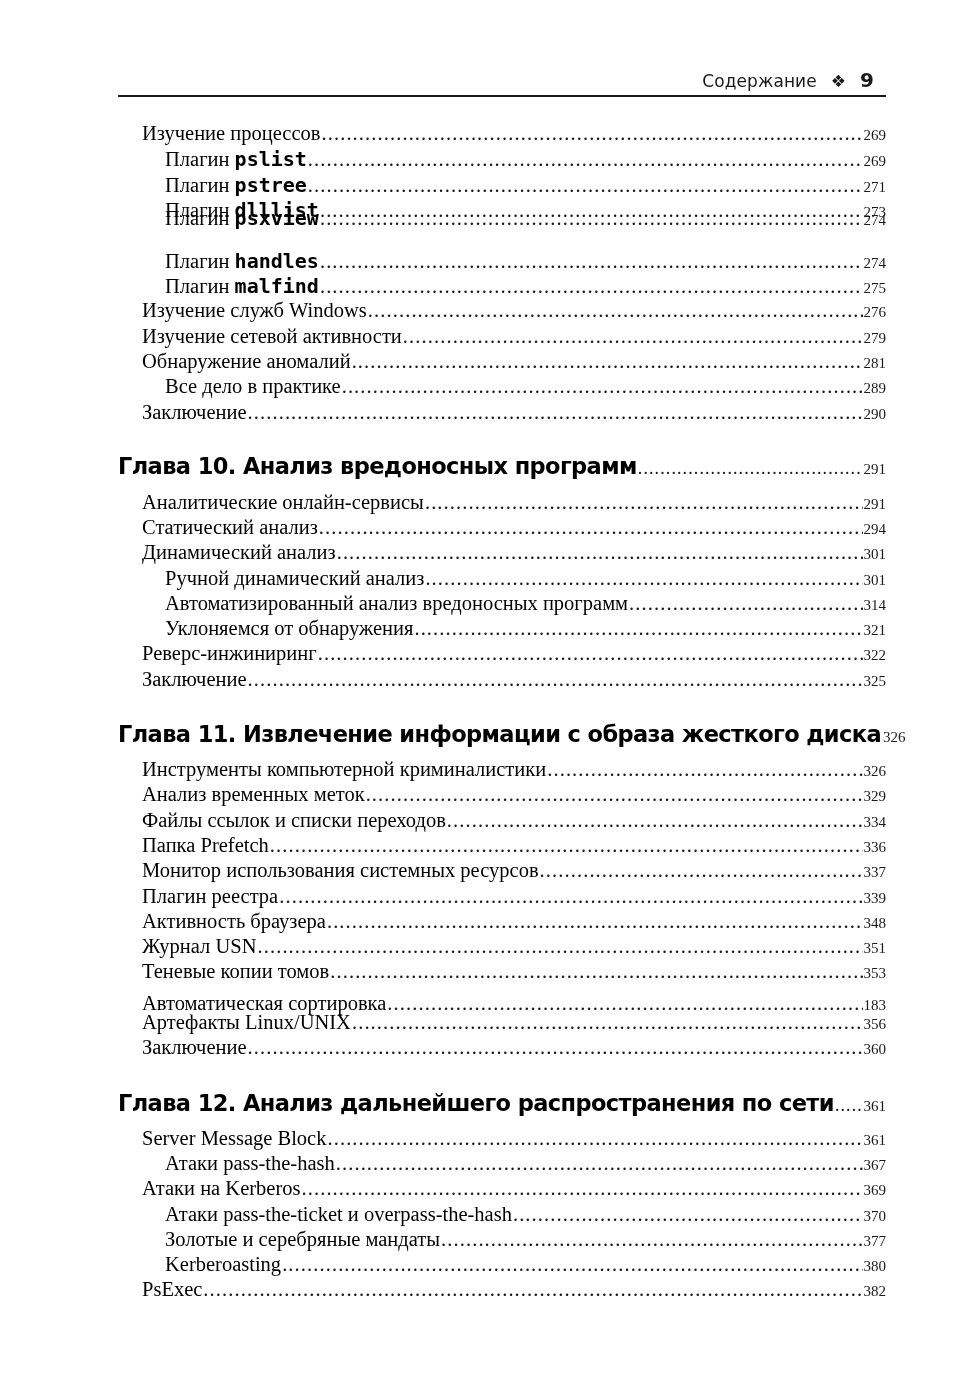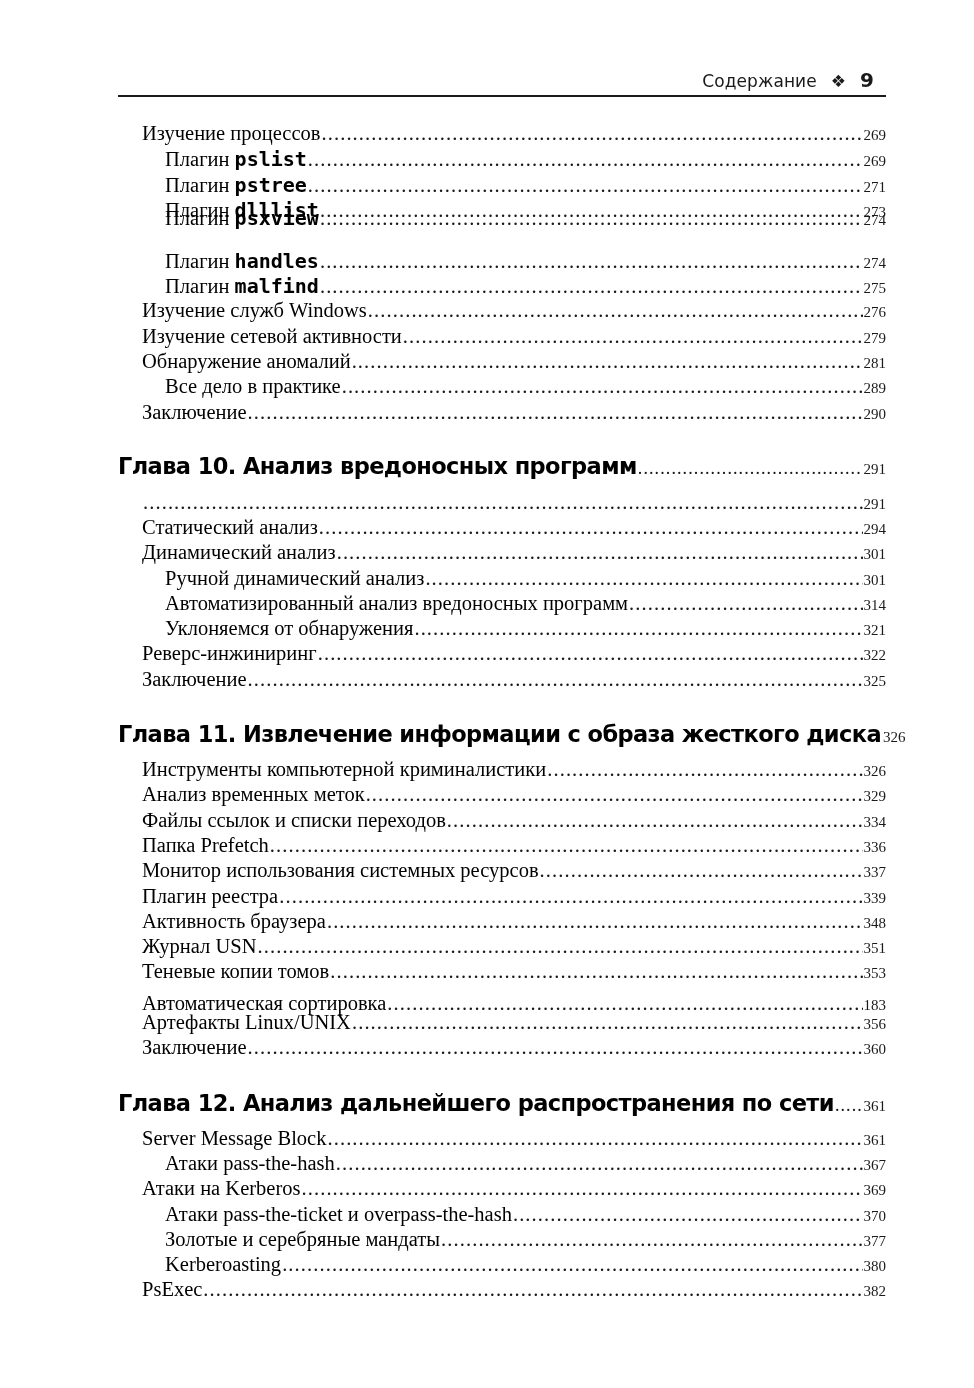--- a/index.html
+++ b/index.html
@@ -102,20 +102,21 @@
       <span class="leader"></span>
       <span class="page-num">290</span>
     </div>
 
     <div class="entry chapter" style="top:453px">
       <span class="label">Глава 10. Анализ вредоносных программ</span>
       <span class="leader"></span>
       <span class="page-num">291</span>
     </div>
     <div class="entry lvl1" style="top:491px">
+      <span class="label">Аналитические онлайн-сервисы</span>
       <span class="leader"></span>
       <span class="page-num">291</span>
     </div>
     <div class="entry lvl1" style="top:516px">
       <span class="label">Статический анализ</span>
       <span class="leader"></span>
       <span class="page-num">294</span>
     </div>
     <div class="entry lvl1" style="top:541px">
       <span class="label">Динамический анализ</span>

